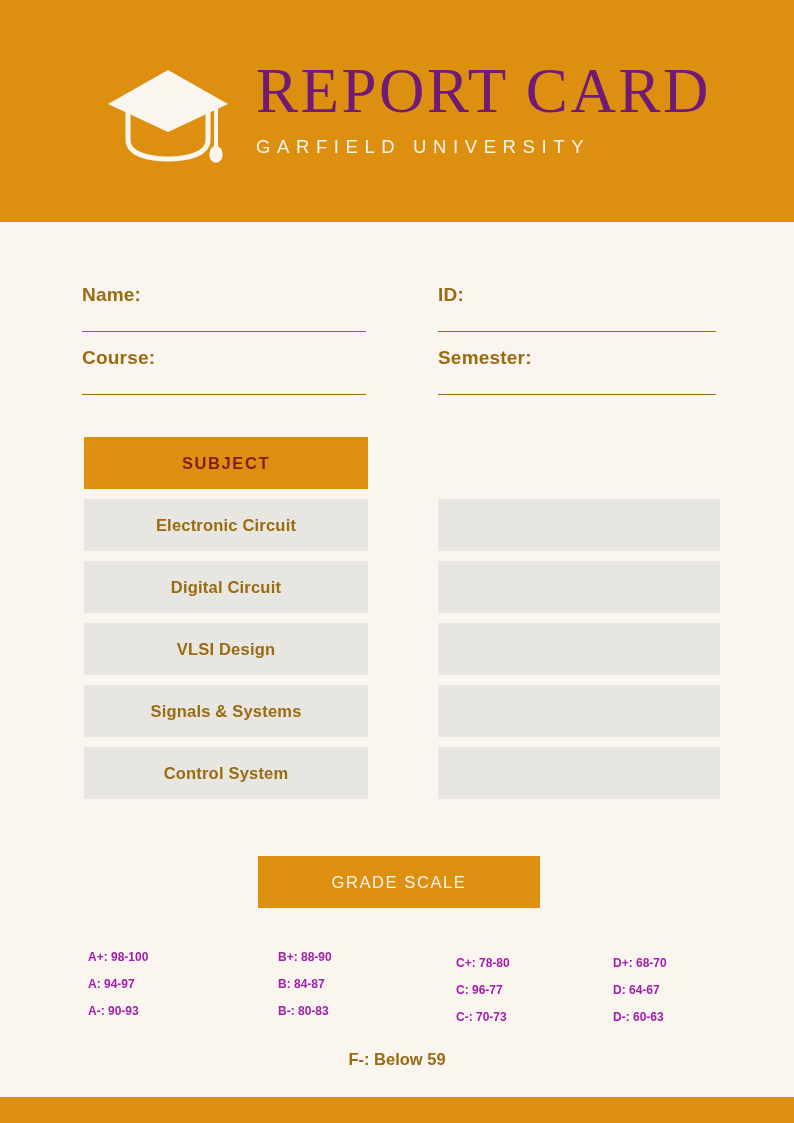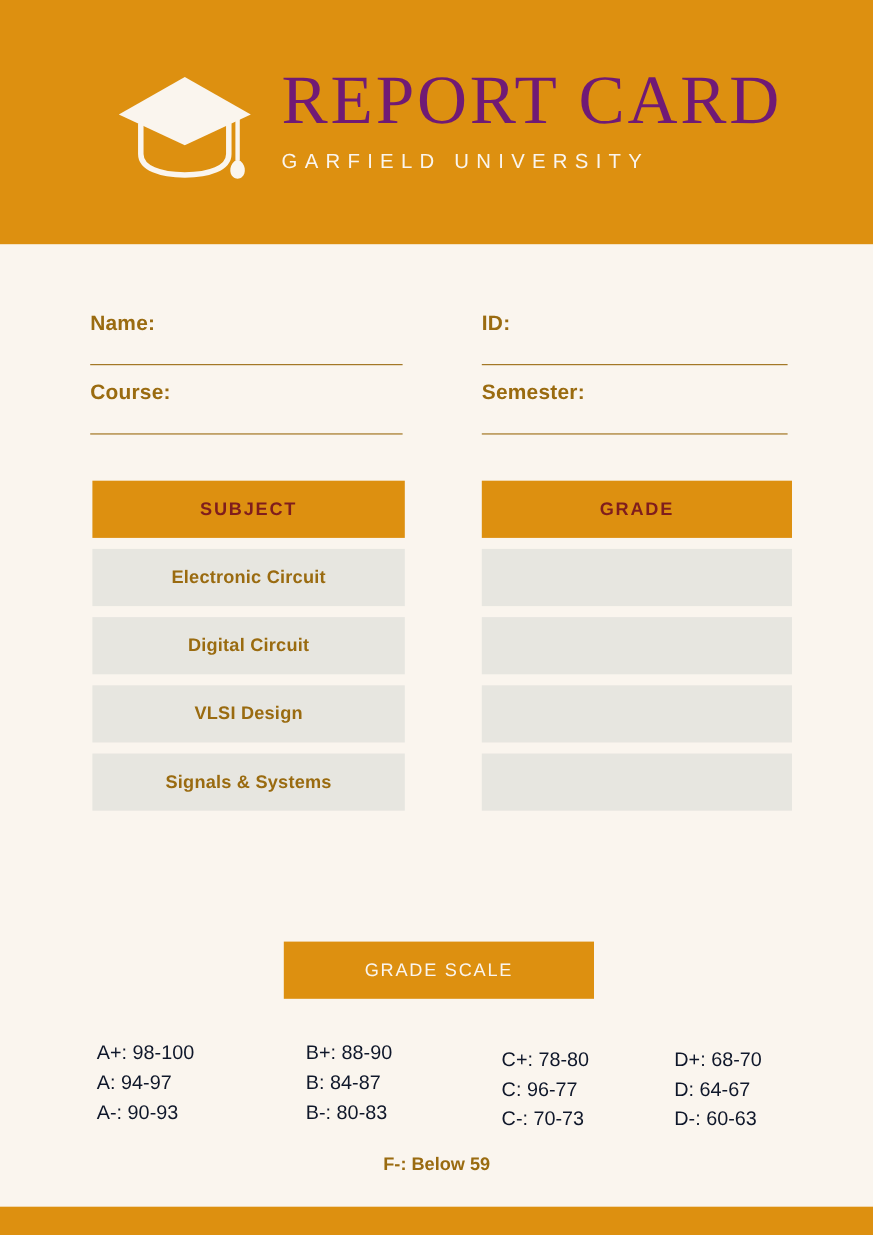--- a/index.html
+++ b/index.html
@@ -167,23 +167,23 @@
     position: absolute;
     top: 944px;
     left: 0;
     width: 794px;
     height: 86px;
   }
   .scale-col {
     position: absolute;
   }
   .scale-item {
-    font-size: 18px;
-    color: #0f172a;
-    font-weight: 400;
+    font-size: 12px;
+    color: #a21caf;
+    font-weight: 700;
     line-height: 27px;
     white-space: nowrap;
   }
   .scale-col-0 { left: 88px;  top: 0px; }
   .scale-col-1 { left: 278px; top: 0px; }
   .scale-col-2 { left: 456px; top: 6px; }
   .scale-col-3 { left: 613px; top: 6px; }
 
   .scale-fail {
     position: absolute;
@@ -244,23 +244,20 @@
     <span class="field-rule"></span>
   </div>
 </div>
 
 <div class="table">
 
   <div class="table-row">
     <div class="col-head head-subject">
       <span class="col-head-text">SUBJECT</span>
     </div>
-    <div class="col-head head-grade">
-      <span class="col-head-text">GRADE</span>
-    </div>
   </div>
 
   <div class="table-row">
     <div class="cell cell-subject">
       <span class="cell-subject-text">Electronic Circuit</span>
     </div>
     <div class="cell cell-grade">
       <span class="cell-subject-text"></span>
     </div>
   </div>
@@ -285,20 +282,28 @@
 
   <div class="table-row">
     <div class="cell cell-subject">
       <span class="cell-subject-text">Signals &amp; Systems</span>
     </div>
     <div class="cell cell-grade">
       <span class="cell-subject-text"></span>
     </div>
   </div>
 
+  <div class="table-row">
+    <div class="cell cell-subject">
+      <span class="cell-subject-text">Control System</span>
+    </div>
+    <div class="cell cell-grade">
+      <span class="cell-subject-text"></span>
+    </div>
+  </div>
 
 </div>
 
 <div class="scale-head">
   <span class="scale-head-text">GRADE SCALE</span>
 </div>
 
 <div class="scale-cols">
   <div class="scale-col scale-col-0">
     <div class="scale-item">A+: 98-100</div>

